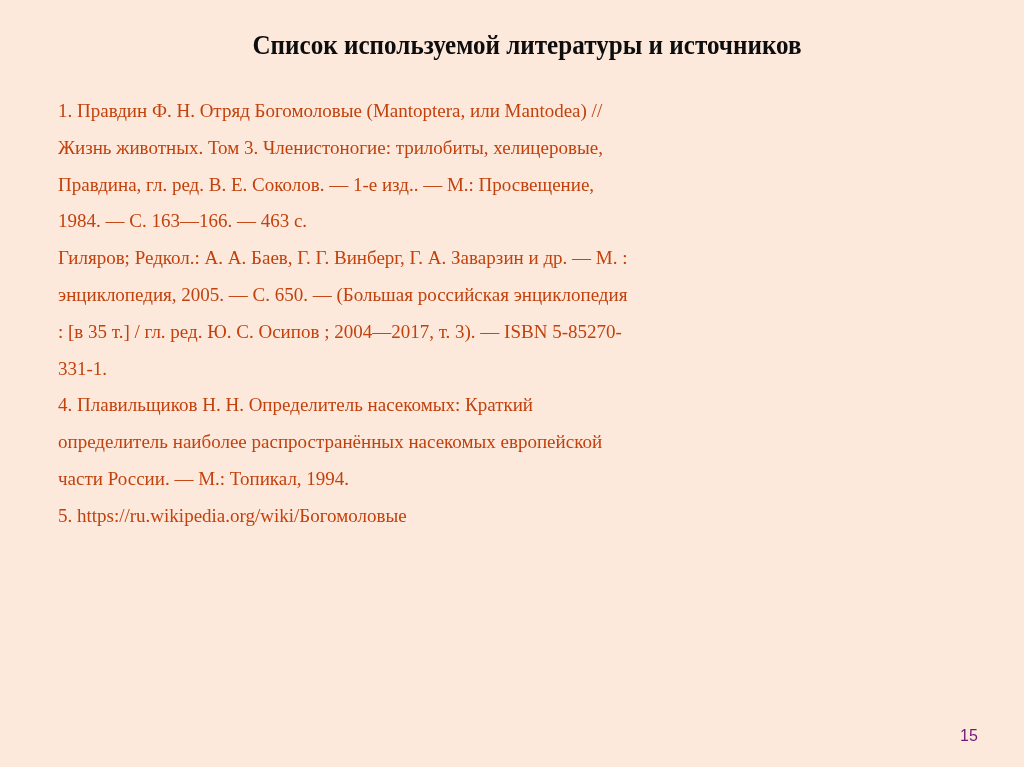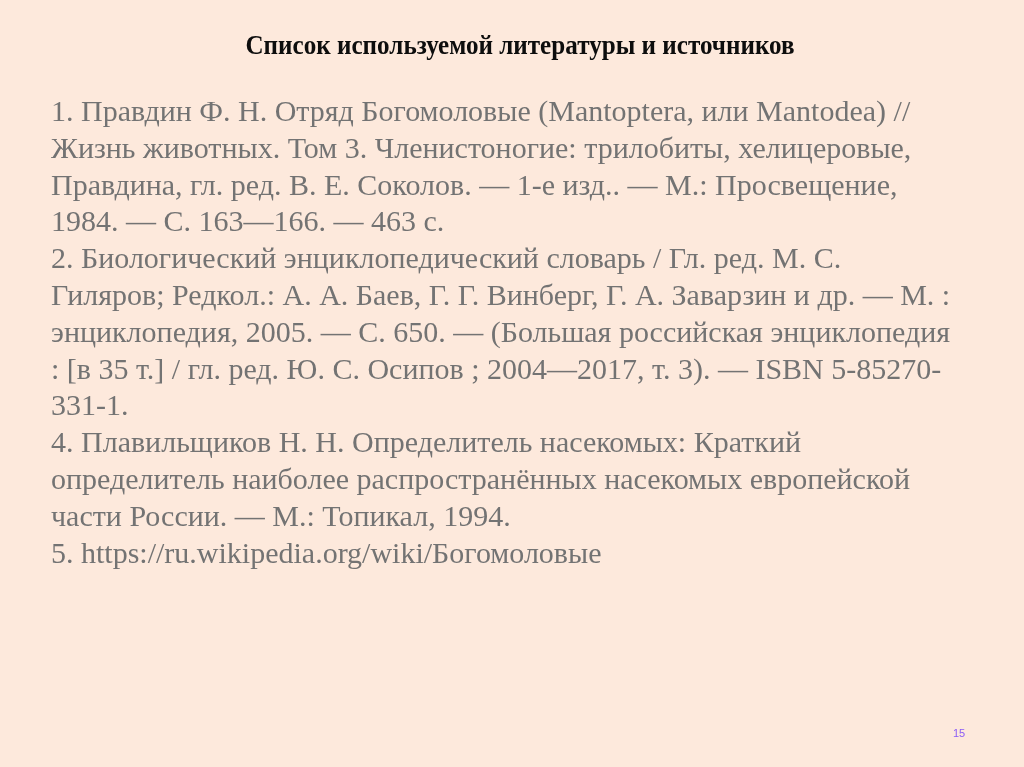--- a/index.html
+++ b/index.html
@@ -10,21 +10,21 @@
       width: 1024px;
       height: 767px;
       background: #fde9dc;
       position: relative;
       overflow: hidden;
       font-family: "Liberation Serif", "DejaVu Serif", serif;
       color: #111111;
     }
     .slide {
       position: absolute;
-      left: 8px; top: 0;
+      left: 15px; top: 0;
       width: 952px;
       height: 767px;
       background: #fde9dc;
     }
     .title {
       position: absolute;
       left: 0;
       top: 27px;
       width: 1024px;
       text-align: center;
@@ -34,52 +34,51 @@
       letter-spacing: 0px;
       color: #0d0d0d;
       transform: scaleX(0.93);
       transform-origin: 512px 0;
     }
     .body {
       position: absolute;
       left: 43px;
       top: 93px;
       width: 960px;
-      font-size: 30px;
+      font-size: 19px;
       line-height: 36.8px;
-      color: #737373;
+      color: #c2410c;
     }
     .line {
       display: block;
       white-space: nowrap;
     }
     .page-number {
       position: absolute;
       left: 945px;
       top: 727px;
       font-family: "Liberation Sans", "DejaVu Sans", sans-serif;
-      font-size: 11px;
-      color: #8b5cf6;
+      font-size: 16px;
+      color: #701a75;
     }
   </style>
 </head>
 <body>
 
 <div class="slide">
   <div class="title">Список используемой литературы и источников</div>
 
   <div class="body">
     <div>
       <span class="line">1. Правдин Ф. Н. Отряд Богомоловые (Mantoptera, или Mantodea) //</span>
       <span class="line">Жизнь животных. Том 3. Членистоногие: трилобиты, хелицеровые,</span>
       <span class="line">Правдина, гл. ред. В. Е. Соколов. — 1-е изд.. — М.: Просвещение,</span>
       <span class="line">1984. — С. 163—166. — 463 с.</span>
     </div>
     <div>
-      <span class="line">2. Биологический энциклопедический словарь / Гл. ред. М. С.</span>
       <span class="line">Гиляров; Редкол.: А. А. Баев, Г. Г. Винберг, Г. А. Заварзин и др. — М. :</span>
     </div>
     <div>
       <span class="line">энциклопедия, 2005. — С. 650. — (Большая российская энциклопедия</span>
       <span class="line">: [в 35 т.] / гл. ред. Ю. С. Осипов ; 2004—2017, т. 3). — ISBN 5-85270-</span>
       <span class="line">331-1.</span>
     </div>
     <div>
       <span class="line">4. Плавильщиков Н. Н. Определитель насекомых: Краткий</span>
       <span class="line">определитель наиболее распространённых насекомых европейской</span>

